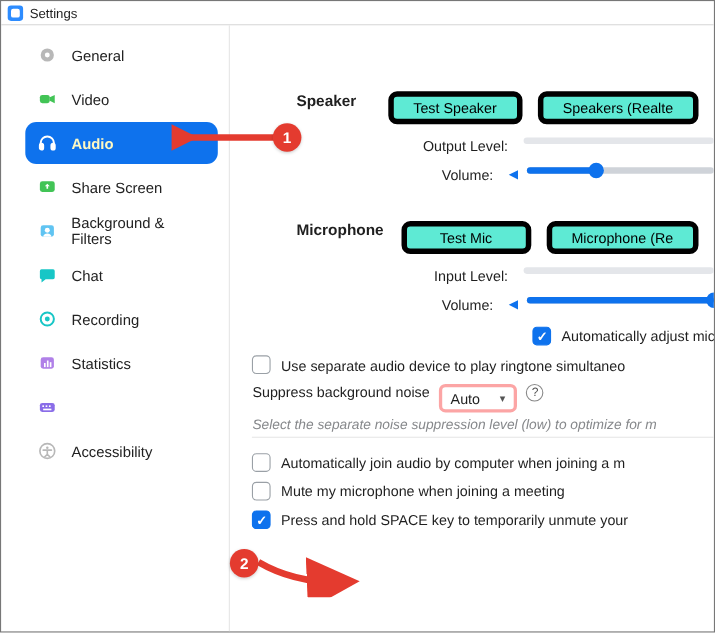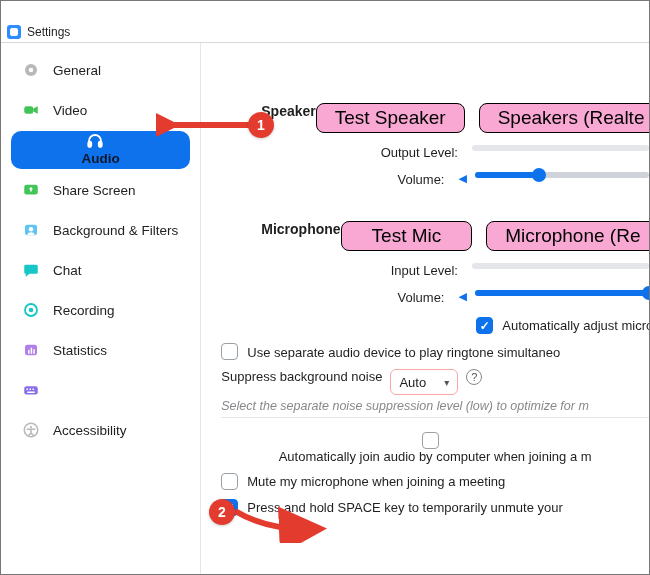--- a/index.html
+++ b/index.html
@@ -13,35 +13,35 @@
     background:#fff;
     overflow:hidden;
     position:relative;
   }
   .titlebar {
     display:flex; align-items:center;
     height:22px;
     padding:0 6px;
     border-bottom:1px solid #d9d9d9;
     font-size:12px;
-    margin-top:20px;
   }
   .titlebar .app-icon {
     width:14px; height:14px; border-radius:3px;
     background:#2d8cff;
     margin-right:6px;
     position:relative;
   }
   .titlebar .app-icon::after{
     content:""; position:absolute; inset:3px;
     border-radius:2px; background:#fff;
   }
   .content {
     display:flex;
     height:calc(100% - 22px);
+    padding-left:12px;
   }
   .sidebar {
     width:240px;
     padding:8px 10px 0 10px;
     border-right:1px solid #e6e6e6;
   }
   .nav-item {
     display:flex; align-items:center;
     height:38px;
     padding:0 10px;
@@ -51,23 +51,22 @@
     margin-bottom:2px;
   }
   .nav-item .ico {
     width:20px; height:20px;
     display:flex; align-items:center; justify-content:center;
     margin-right:12px;
     color:#b8b8b8;
   }
   .nav-item.active {
     background:#0e72ed;
-    color:#0f172a;
+    color:#fef9c3;
     font-weight:600;
-    flex-direction:column;
   }
   .nav-item.active .ico { color:#fff; }
   .nav-item .label { font-size:13.5px; }
   
   .ic-video .ico{ color:#42c456; }
   .ic-share .ico{ color:#42c456; }
   .ic-chat  .ico{ color:#17c6c6; }
   .ic-bg    .ico{ color:#60c4f2; }
   .ic-rec   .ico{ color:#17c6c6; }
   .ic-prof  .ico{ color:#3d8cff; }
@@ -87,24 +86,24 @@
     width:110px;
   }
   .row {
     display:flex; align-items:flex-start;
     margin-bottom:12px;
     white-space:nowrap;
   }
   .btn {
     height:30px;
     padding:0 18px;
-    border:1px solid #000000;
+    border:5px solid #000000;
     border-radius:8px;
-    background:#f9a8d4;
-    font-size:19px;
+    background:#5eead4;
+    font-size:13px;
     cursor:pointer;
     margin-right:14px;
   }
   .kv-label {
     width:200px;
     text-align:right;
     margin-right:14px;
   }
   .level-bar {
     width:180px; height:6px;
@@ -145,21 +144,21 @@
   .cb.checked {
     background:#0e72ed;
     border-color:#0e72ed;
     color:#fff;
     font-size:12px;
     font-weight:700;
   }
   .select {
     display:inline-flex; align-items:center;
     height:26px;
-    border:1px solid #fca5a5;
+    border:3px solid #fca5a5;
     border-radius:6px;
     padding:0 8px;
     margin:0 8px;
     font-size:13px;
   }
   .select .caret { margin-left:18px; font-size:10px; color:#555; }
   .help {
     width:16px; height:16px;
     border:1px solid #888; border-radius:50%;
     display:inline-flex; align-items:center; justify-content:center;
@@ -343,21 +342,21 @@
     <div class="row" style="margin-left:-40px; margin-bottom:4px;">
       <span>Suppress background noise</span>
       <span class="select">
         <span>Auto</span>
         <span class="caret">▾</span>
       </span>
       <span class="help">?</span>
     </div>
     <div class="hint" style="margin-left:-40px;">Select the separate noise suppression level (low) to optimize for m</div>
 
-    <div class="checkbox-row" style="margin-left:-40px;flex-direction:column;">
+    <div class="checkbox-row" style="margin-left:-40px;">
       <span class="cb"></span>
       <span>Automatically join audio by computer when joining a m</span>
     </div>
     <div class="checkbox-row" style="margin-left:-40px;">
       <span class="cb"></span>
       <span>Mute my microphone when joining a meeting</span>
     </div>
     <div class="checkbox-row" style="margin-left:-40px;">
       <span class="cb checked">✓</span>
       <span>Press and hold SPACE key to temporarily unmute your</span>

